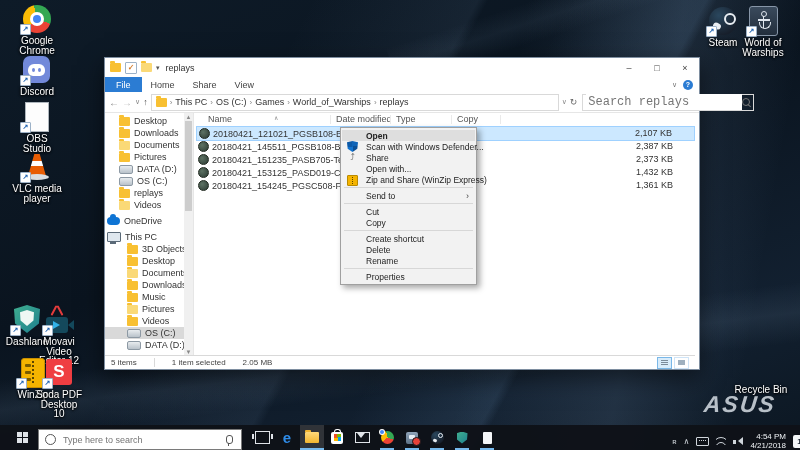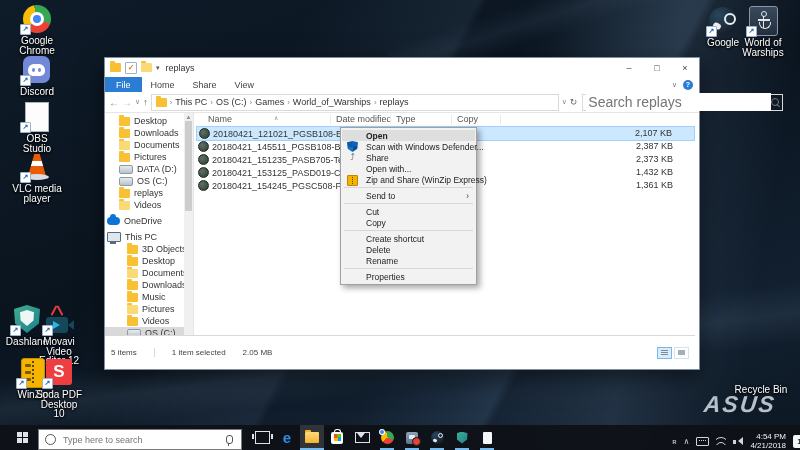--- a/index.html
+++ b/index.html
@@ -111,21 +111,21 @@
         border-bottom:1px solid #e6e6e6;padding:0 4px;gap:3px;}
   .nava{font-size:10px;color:#888;width:14px;text-align:center;}
   .nava.fwd{color:#c0c0c0}
   .nava.up{color:#555;font-size:9px;}
   .nava.drop{font-size:7px;color:#888;width:8px;}
   .crumbbox{flex:0 0 398px;height:15px;border:1px solid #d9d9d9;display:flex;align-items:center;padding:0 4px;gap:3px;background:#fff;}
   .crumb{color:#333;white-space:nowrap;}
   .csep{color:#888;font-size:8px;}
   .refresh{font-size:9px;color:#666;width:12px;text-align:center;}
   .searchbox{margin-left:2px;flex:1;height:15px;border:1px solid #d9d9d9;display:flex;align-items:center;padding:0 3px;}
-  .searchbox input{border:none;outline:none;flex:1;font-size:14px;color:#555;font-family:Liberation Sans, sans-serif;min-width:0;}
+  .searchbox input{border:none;outline:none;flex:1;font-size:12px;color:#555;font-family:Liberation Mono, monospace;min-width:0;}
   .mag{width:6px;height:6px;border:1px solid #777;border-radius:50%;position:relative;flex:0 0 auto;}
   .mag:after{content:"";position:absolute;left:5px;top:5px;width:4px;height:1px;background:#777;transform:rotate(40deg);transform-origin:0 0;}
   
   .main{position:absolute;left:0;top:55px;right:0;bottom:13px;display:flex;}
   .nav{width:88px;border-right:1px solid #e6e6e6;position:relative;padding-top:2px;overflow:hidden;}
   .navsb{position:absolute;right:0;top:0;bottom:0;width:9px;background:#f0f0f0;font-size:6px;color:#888;text-align:center;}
   .navsb .thumb{position:absolute;left:1px;right:1px;top:8px;height:90px;background:#cdcdcd;}
   .navsb .ar{position:absolute;left:0;right:0;height:8px;line-height:8px;}
   .navsb .ar.dn{bottom:0;}
   .nrow{height:12px;display:flex;align-items:center;padding-left:14px;gap:4px;position:relative;color:#333;white-space:nowrap;}
@@ -150,21 +150,21 @@
   .hsort{left:80px;top:-2px;font-size:6px;color:#888;}
   .hline{position:absolute;top:2px;bottom:2px;width:1px;background:#eaeaea;}
   .frow{position:absolute;left:2px;right:4px;height:13px;display:flex;align-items:center;}
   .frow.sel{background:#cce8ff;border:1px solid #9fd1ff;}
   .fico{width:9px;height:9px;border-radius:50%;background:radial-gradient(circle at 35% 35%,#5d7263,#2c3a33);
         border:1px solid #20291f;margin:0 3px 0 2px;flex:0 0 auto;}
   .fname{white-space:nowrap;overflow:hidden;max-width:130px;}
   .fsize{position:absolute;right:22px;top:1px;width:60px;text-align:right;color:#333;}
   
   .status{position:absolute;left:0;bottom:0;right:4px;height:13px;border-top:1px solid #d9d9d9;display:flex;
-          align-items:center;font-size:8px;color:#444;padding:10px 6px;gap:17px;background:#fff;}
+          align-items:center;font-size:8px;color:#444;padding:0 6px;gap:17px;background:#fff;}
   .sdiv{width:1px;height:9px;background:#d9d9d9;}
   .viewbtns{margin-left:auto;display:flex;gap:2px;}
   .vb{width:13px;height:10px;border:1px solid #cfe4f7;display:flex;align-items:center;justify-content:center;}
   .vb.on{background:#d8ecfb;border-color:#7ab8e8;}
   .vb i{width:7px;height:5px;display:block;background:repeating-linear-gradient(#7a8b9a 0 1px,transparent 1px 2px);}
   .vb i.big{background:#9fb0bf;}
 
   
   .cmenu{position:absolute;left:340px;top:127px;width:133px;background:#f2f2f2;border:1px solid #a0a0a0;
          box-shadow:3px 3px 6px rgba(0,0,0,.35);padding:2px 1px;z-index:30;font-size:8.5px;color:#222;}
@@ -326,21 +326,21 @@
   <div class="lbl">Soda PDF Desktop 10</div>
 </div>
 <div class="dicon" style="left:699px;top:6px;width:48px">
   <div class="art">
       <span class="steam" style="position:absolute;left:1px;top:1px">
         <b></b>
         <i></i>
       </span>
       <span class="sc">↗</span>
     </div>
-  <div class="lbl">Google</div>
+  <div class="lbl">Steam</div>
 </div>
 <div class="dicon" style="left:738px;top:6px;width:50px">
   <div class="art">
       <span class="wows" style="position:absolute;left:1px;top:0">
         <span class="anchor">
           <i></i>
           <b></b>
         </span>
       </span>
       <span class="sc">↗</span>

